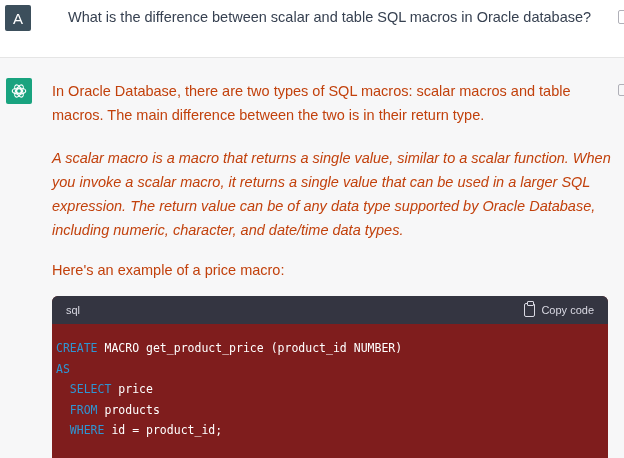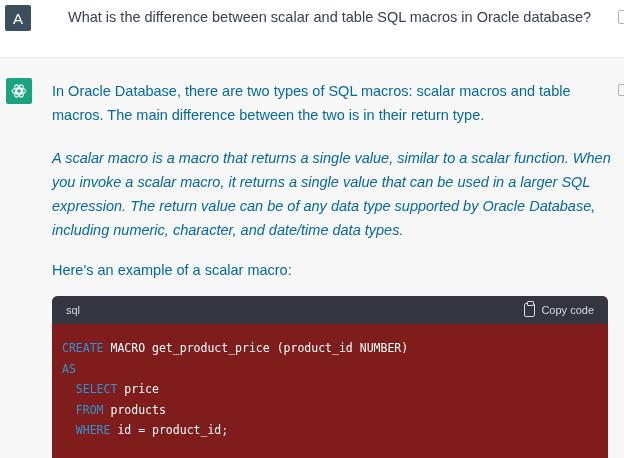--- a/index.html
+++ b/index.html
@@ -4,30 +4,30 @@
 <style>
   html, body { margin:0; padding:0; }
   body { width:624px; height:458px; overflow:hidden; font-family:"Liberation Sans", sans-serif; color:#374151; background:#f7f7f8; position:relative; }
   .row-user { position:absolute; left:0; top:0; width:624px; height:57px; background:#ffffff; border-bottom:1px solid #e5e5e5; }
   .avatar-user { position:absolute; left:5px; top:5px; width:26px; height:26px; background:#3c4f5c; color:#fff; border-radius:2px; font-size:15px; display:flex; align-items:center; justify-content:center; }
   .user-text { position:absolute; left:68px; top:9px; font-size:14.5px; color:#374151; white-space:nowrap; }
   .edit-icon { position:absolute; left:618px; top:10px; width:10px; height:12px; border:1px solid #b0b0b8; border-radius:2px; }
   .row-ai { position:absolute; left:0; top:58px; width:624px; height:400px; background:#f7f7f8; }
   .avatar-ai { position:absolute; left:6px; top:20px; width:26px; height:26px; background:#19a37f; border-radius:2px; display:flex; align-items:center; justify-content:center; }
   .thumb-icon { position:absolute; left:618px; top:26px; width:8px; height:10px; border:1px solid #b0b0b8; border-radius:2px; }
-  .para { position:absolute; left:52px; width:560px; font-size:14.5px; line-height:24px; color:#0369a1; }
+  .para { position:absolute; left:52px; width:560px; font-size:14.5px; line-height:24px; color:#c2410c; }
   .p1 { top:21px; }
   .p2 { top:88px;font-style:italic; }
   .p3 { top:200px; }
   .codeblock { position:absolute; left:52px; top:238px; width:556px; height:199px; background:#7f1d1d; border-radius:6px; overflow:hidden; }
   .code-header { height:28px; background:#343541; display:flex; align-items:center; justify-content:space-between; padding:0 14px; font-size:11px; color:#d9d9e3; }
   .copy-btn { display:flex; align-items:center; gap:6px; }
   .clip-icon { width:9px; height:12px; border:1.2px solid #d9d9e3; border-radius:2px; position:relative; }
   .clip-icon::before { content:""; position:absolute; left:2px; top:-3px; width:5px; height:3px; border:1px solid #d9d9e3; background:#343541; border-radius:1px; }
-  pre { margin:0; padding:14px 10px; font-family:"DejaVu Sans Mono", monospace; font-size:11.5px; line-height:20.5px; color:#fff; }
+  pre { margin:0; padding:14px 4px; font-family:"DejaVu Sans Mono", monospace; font-size:11.5px; line-height:20.5px; color:#fff; }
   .kw { color:#2e95d3; }
 </style>
 </head>
 <body>
 
 <div class="row-user">
   <div class="avatar-user">
       <span>A</span>
     </div>
   <div class="user-text">What is the difference between scalar and table SQL macros in Oracle database?</div>
@@ -40,21 +40,21 @@
       <circle cx="12" cy="12" r="3.2"></circle>
       <ellipse cx="12" cy="12" rx="9" ry="4" transform="rotate(0 12 12)"></ellipse>
       <ellipse cx="12" cy="12" rx="9" ry="4" transform="rotate(60 12 12)"></ellipse>
       <ellipse cx="12" cy="12" rx="9" ry="4" transform="rotate(120 12 12)"></ellipse>
     </svg>
   </div>
   <div class="thumb-icon"></div>
 
   <div class="para p1">In Oracle Database, there are two types of SQL macros: scalar macros and table macros. The main difference between the two is in their return type.</div>
   <div class="para p2">A scalar macro is a macro that returns a single value, similar to a scalar function. When you invoke a scalar macro, it returns a single value that can be used in a larger SQL expression. The return value can be of any data type supported by Oracle Database, including numeric, character, and date/time data types.</div>
-  <div class="para p3">Here's an example of a scalar macro:</div>
+  <div class="para p3">Here's an example of a price macro:</div>
 
   <div class="codeblock">
     <div class="code-header">
       <span>sql</span>
       <span class="copy-btn">
         <span class="clip-icon"></span>
         <span>Copy code</span>
       </span>
     </div>
     <pre><span class="kw">CREATE</span><span> MACRO get_product_price (product_id NUMBER)</span>

